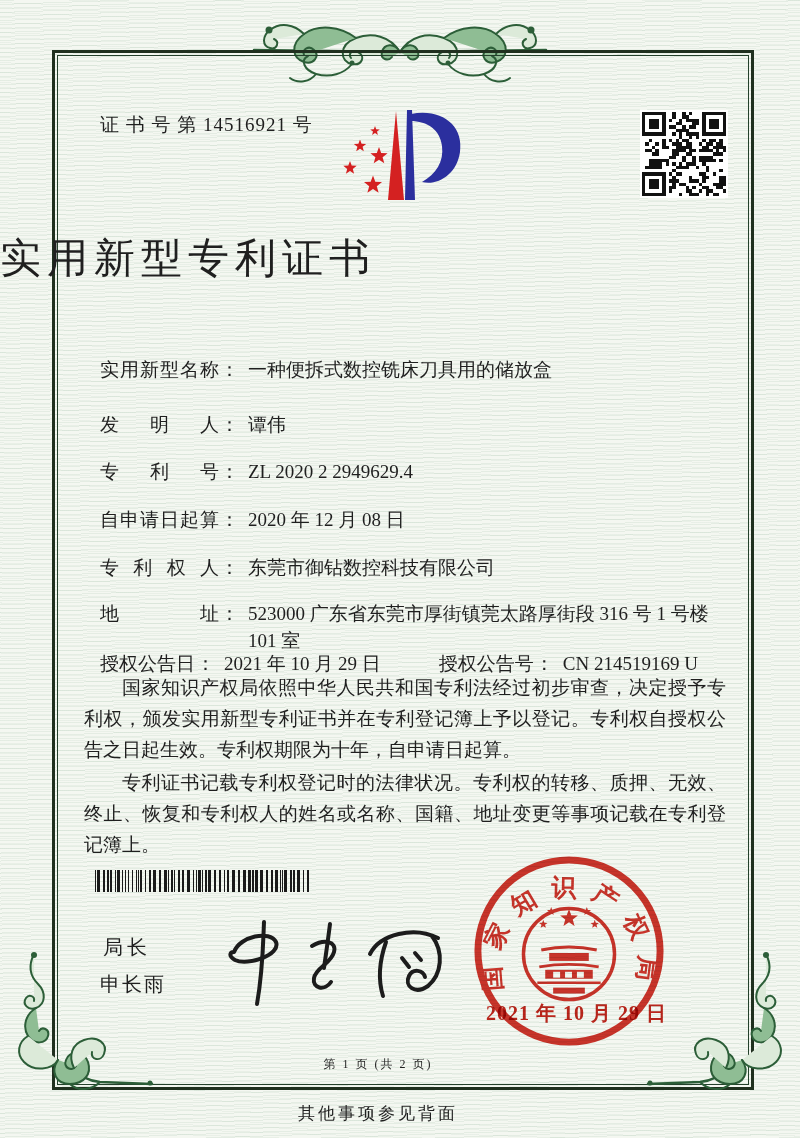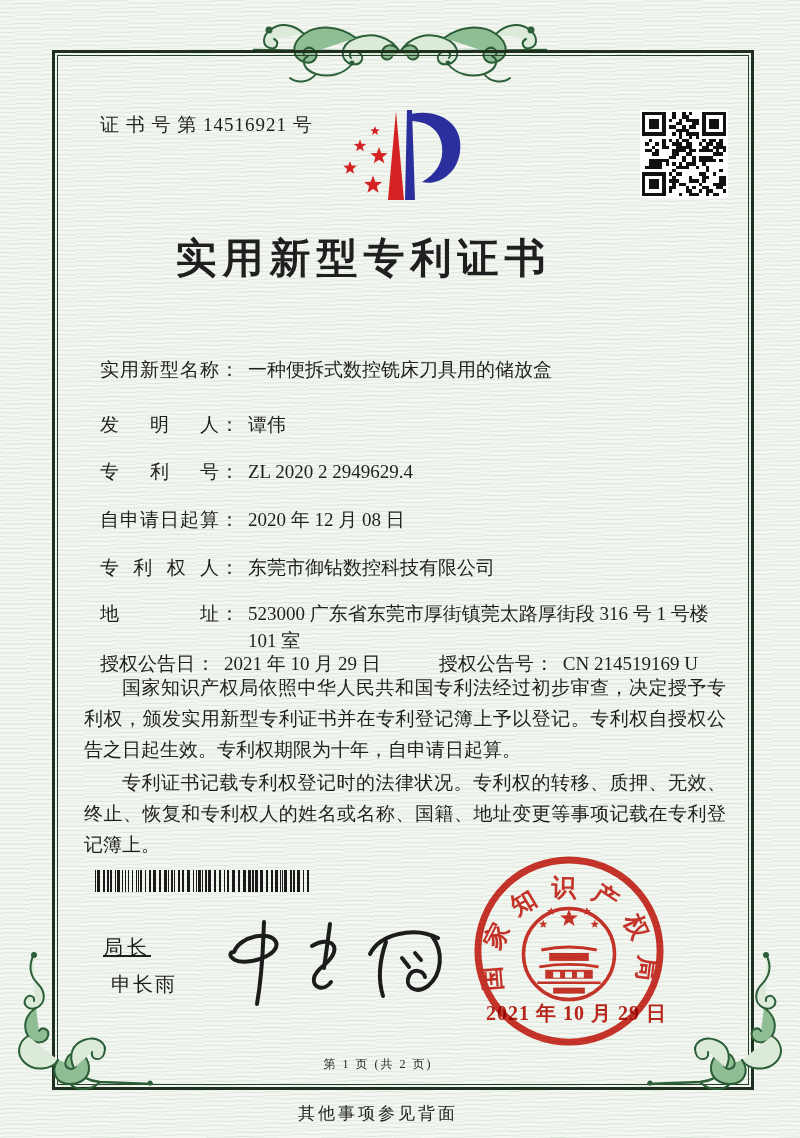--- a/index.html
+++ b/index.html
@@ -12,36 +12,36 @@
       #f4f7f1;
   }
   .abs{position:absolute;}
   
   .frame{left:52px;top:50px;width:696px;height:1034px;border:3px solid #20301f;}
   .frame-inner{position:absolute;inset:2px;border:1px solid #24402b;}
   
   .certno{left:100px;top:112px;font-size:19px;letter-spacing:1px;}
   .logo{left:338px;top:104px;}
   .qr{left:640px;top:110px;background:#fff;padding:2px;}
-  .title{left:0;top:231px;width:727px;text-align:center;font-size:41px;font-weight:bold;letter-spacing:6px;}
+  .title{left:0;top:231px;width:727px;text-align:left;font-size:41px;font-weight:normal;letter-spacing:6px;}
   
   .frow{position:absolute;left:100px;width:628px;display:flex;align-items:flex-start;font-size:19px;line-height:27px;margin-top:20px;}
   .flabel{flex:0 0 119px;text-align:justify;text-align-last:justify;}
   .fcolon{flex:0 0 auto;padding:0 9px 0 1px;}
   .fvalue{flex:1 1 auto;}
   .lab2{flex:0 0 auto;}
   .r1{top:336px}.r2{top:391px}.r3{top:438px}.r4{top:486px}.r5{top:534px}.r6{top:580px}.r7{top:630px}
   .g2{margin-left:58px;display:flex;}
   
   .paras{left:84px;top:672px;width:642px;font-size:19px;line-height:31px;text-align:justify;}
   .paras p{margin:0 0 2px 0;text-indent:2em;}
   
   .barcode{left:95px;top:870px;}
-  .director-title{left:103px;top:934px;font-size:20px;letter-spacing:4px;text-decoration:underline;}
-  .director-name{left:100px;top:971px;font-size:20px;letter-spacing:2px;margin-left:11px;}
+  .director-title{left:103px;top:934px;font-size:20px;letter-spacing:4px;}
+  .director-name{left:100px;top:971px;font-size:20px;letter-spacing:2px;}
   .signature{left:212px;top:912px;}
   .seal{left:470px;top:853px;mix-blend-mode:multiply;opacity:.95;}
   .seal-date{left:486px;top:1000px;width:190px;font-size:20px;font-weight:bold;color:#c3271d;letter-spacing:1px;mix-blend-mode:multiply;}
   .pageno{left:28px;top:1056px;width:700px;text-align:center;font-size:12px;letter-spacing:2px;}
   .backnote{left:28px;top:1102px;width:700px;text-align:center;font-size:17px;letter-spacing:3px;}
   
   .flourish-top{left:252px;top:6px;}
   .corner-bl{left:4px;top:952px;}
   .corner-br{left:646px;top:952px;transform:scaleX(-1);}
   svg{display:block;}

